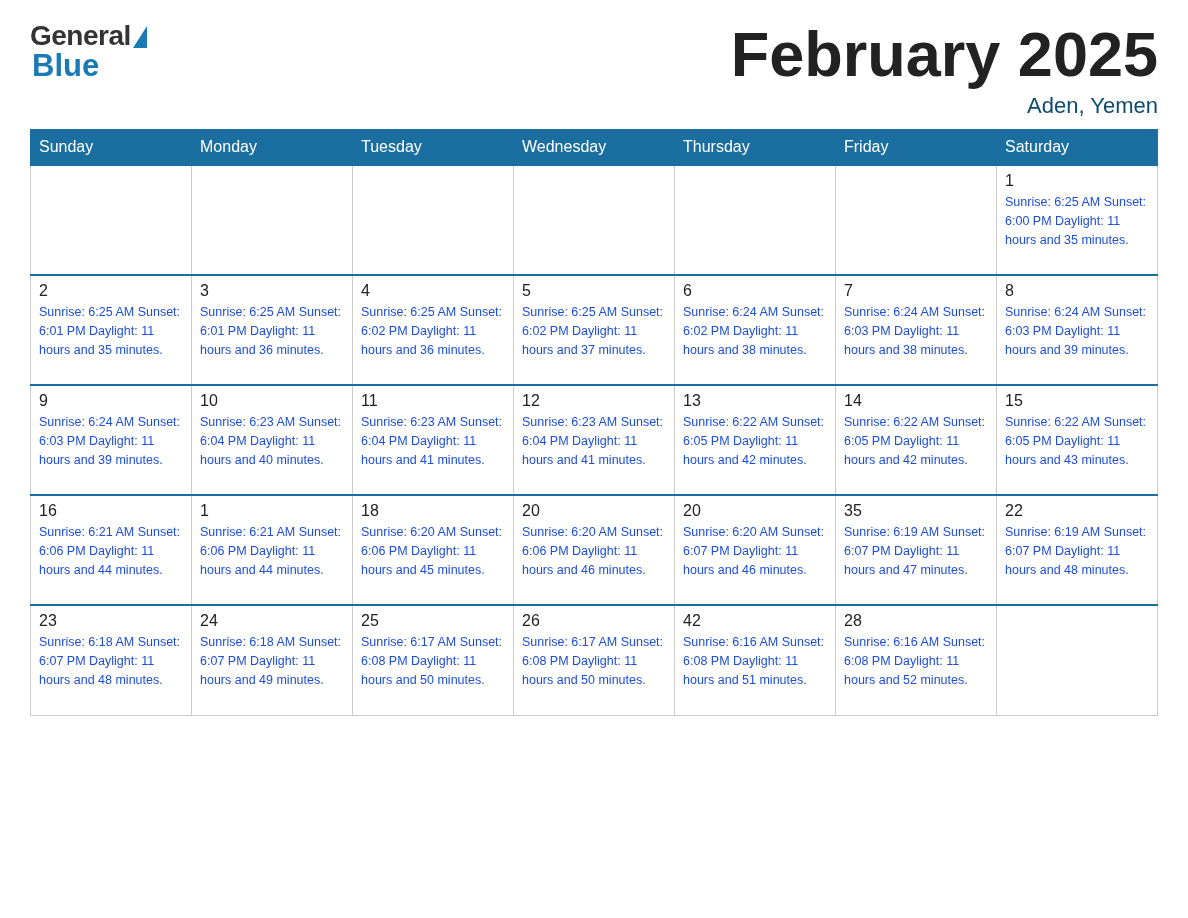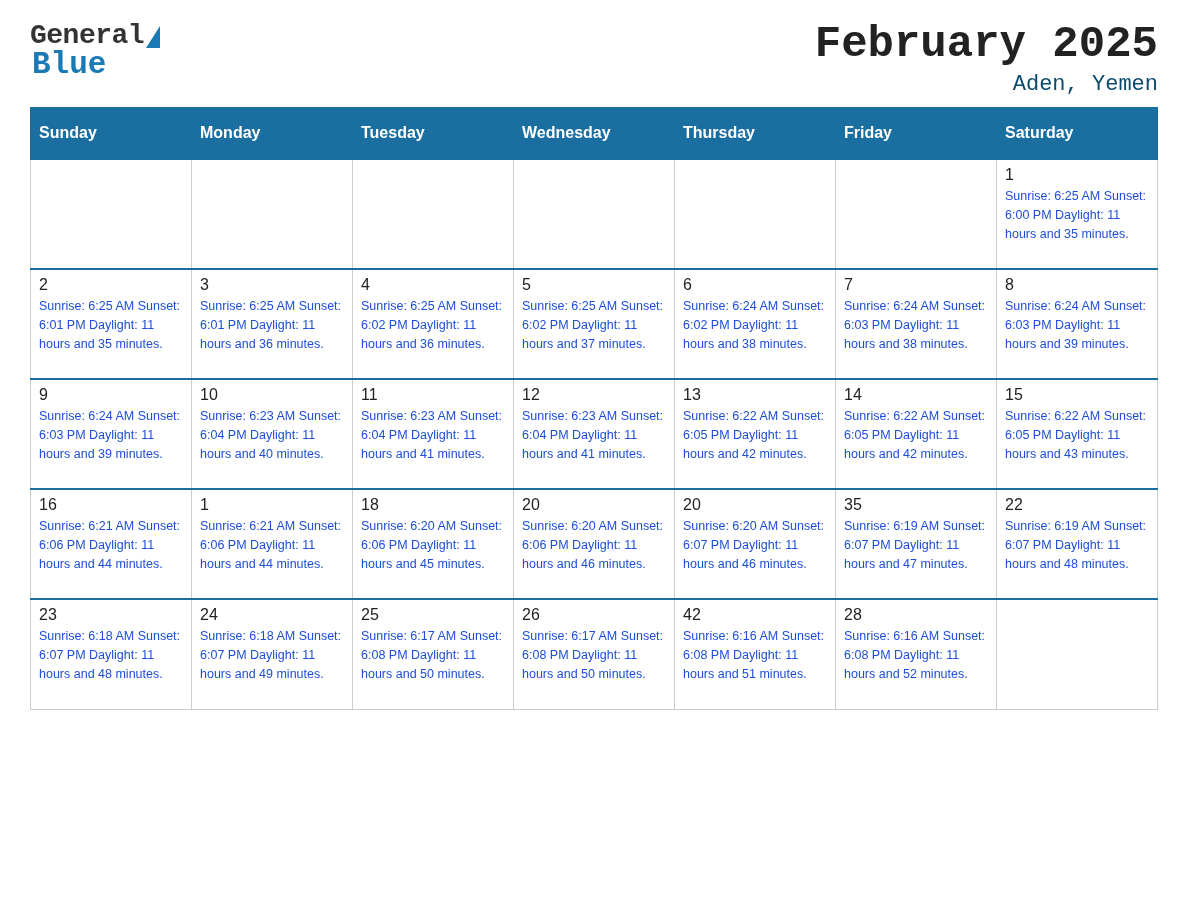--- a/index.html
+++ b/index.html
@@ -8,21 +8,20 @@
       background: #fff;
       width: 1188px;
       min-height: 918px;
       padding: 20px 30px;
     }
     .header {
       display: flex;
       justify-content: space-between;
       align-items: flex-start;
       margin-bottom: 4px;
-      font-family: Liberation Mono, monospace;
     }
     .logo {
       display: flex;
       flex-direction: column;
       align-items: flex-start;
     }
     .logo-top {
       display: flex;
       align-items: center;
     }
@@ -44,41 +43,41 @@
       font-size: 31px;
       font-weight: bold;
       color: #1a7ab5;
       margin-top: -4px;
       margin-left: 2px;
     }
     .title-block {
       text-align: right;
     }
     .month-title {
-      font-size: 44px;
+      font-size: 63px;
       font-weight: bold;
       color: #222;
       line-height: 1.1;
     }
     .location {
       font-size: 22px;
       color: #0c4a6e;
       margin-top: 4px;
     }
     .calendar {
       width: 100%;
       border-collapse: collapse;
       margin-top: 10px;
     }
     .calendar th {
       background-color: #1a6fa0;
       color: #fff;
       font-size: 16px;
-      font-weight: bold;
-      padding: 16px 8px;
+      font-weight: normal;
+      padding: 8px 8px;
       text-align: left;
       border: 1px solid #1a6fa0;
     }
     .calendar td {
       vertical-align: top;
       border: 1px solid #ccc;
       padding: 6px 8px;
       width: 14.28%;
       min-height: 110px;
       font-size: 12.5px;

